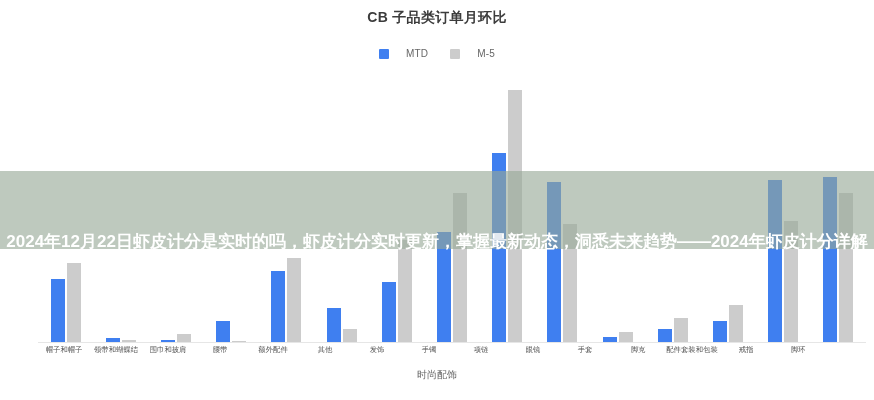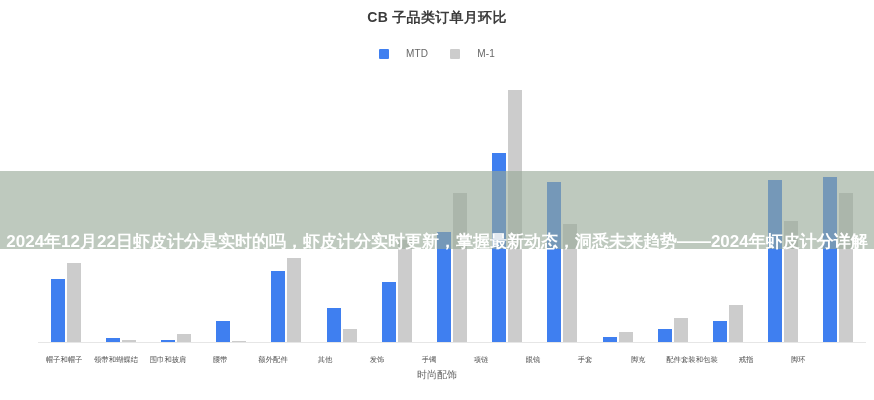--- a/index.html
+++ b/index.html
@@ -47,21 +47,21 @@
     gap:2px;
     flex:1 1 0;
     height:100%;
   }
   .bar{width:14px;display:block;}
   .bar.mtd{background:#3f7ff0;}
   .bar.m1{background:#cccccc;}
 
   
   .cats{
-    position:absolute;left:38px;right:8px;top:354px;
+    position:absolute;left:38px;right:8px;top:344px;
     display:flex;justify-content:space-between;
   }
   .cat{
     flex:1 1 0;text-align:center;
     font-size:8px;color:#555;
     white-space:nowrap;
     transform:scale(.92);
   }
   .x-axis-title{
     position:absolute;left:0;top:368px;width:874px;
@@ -90,21 +90,21 @@
 
   <div class="chart-title">CB 子品类订单月环比</div>
 
   <div class="legend">
     <div class="legend-item">
       <span class="legend-swatch" style="background: rgb(63, 127, 240);"></span>
       <span class="legend-label">MTD</span>
     </div>
     <div class="legend-item">
       <span class="legend-swatch" style="background: rgb(204, 204, 204);"></span>
-      <span class="legend-label">M-1</span>
+      <span class="legend-label">M-5</span>
     </div>
   </div>
 
   <div class="plot">
     <div class="bars" id="bars">
         <div class="group">
           <div class="bar mtd" style="height: 24%; background: rgb(63, 127, 240);"></div>
           <div class="bar m1" style="height: 30%; background: rgb(204, 204, 204);"></div>
         </div>
         <div class="group">

